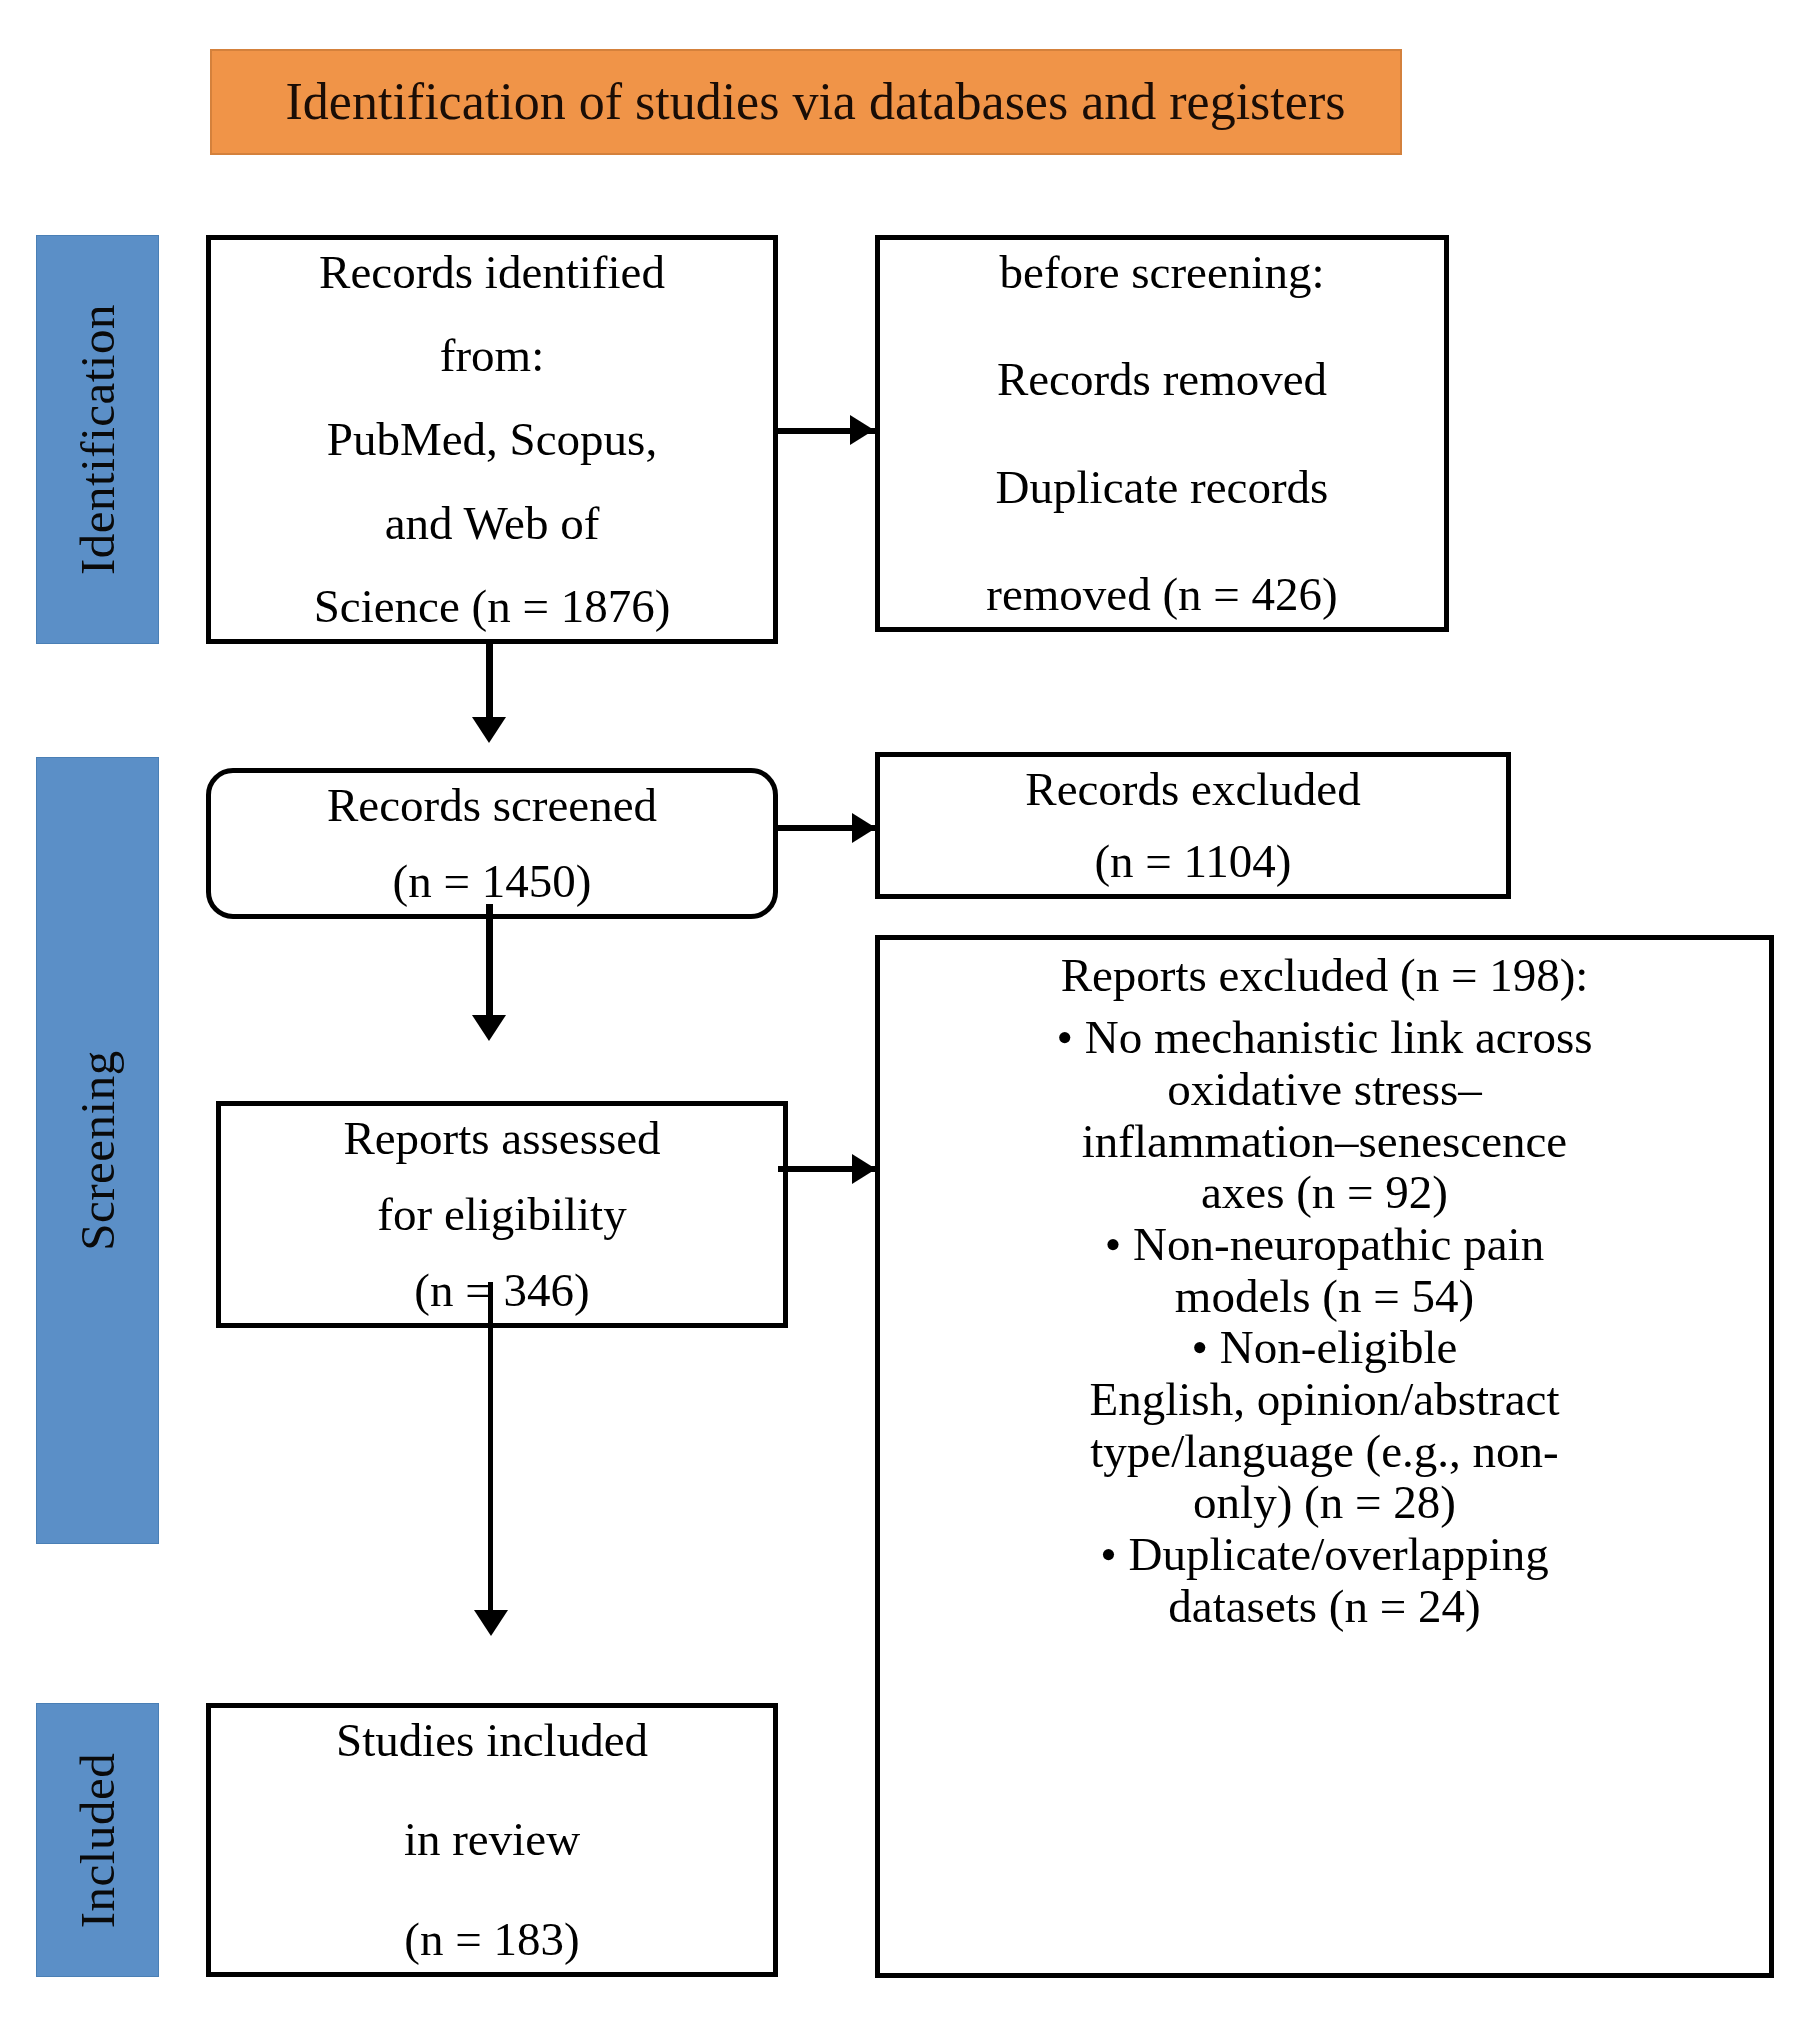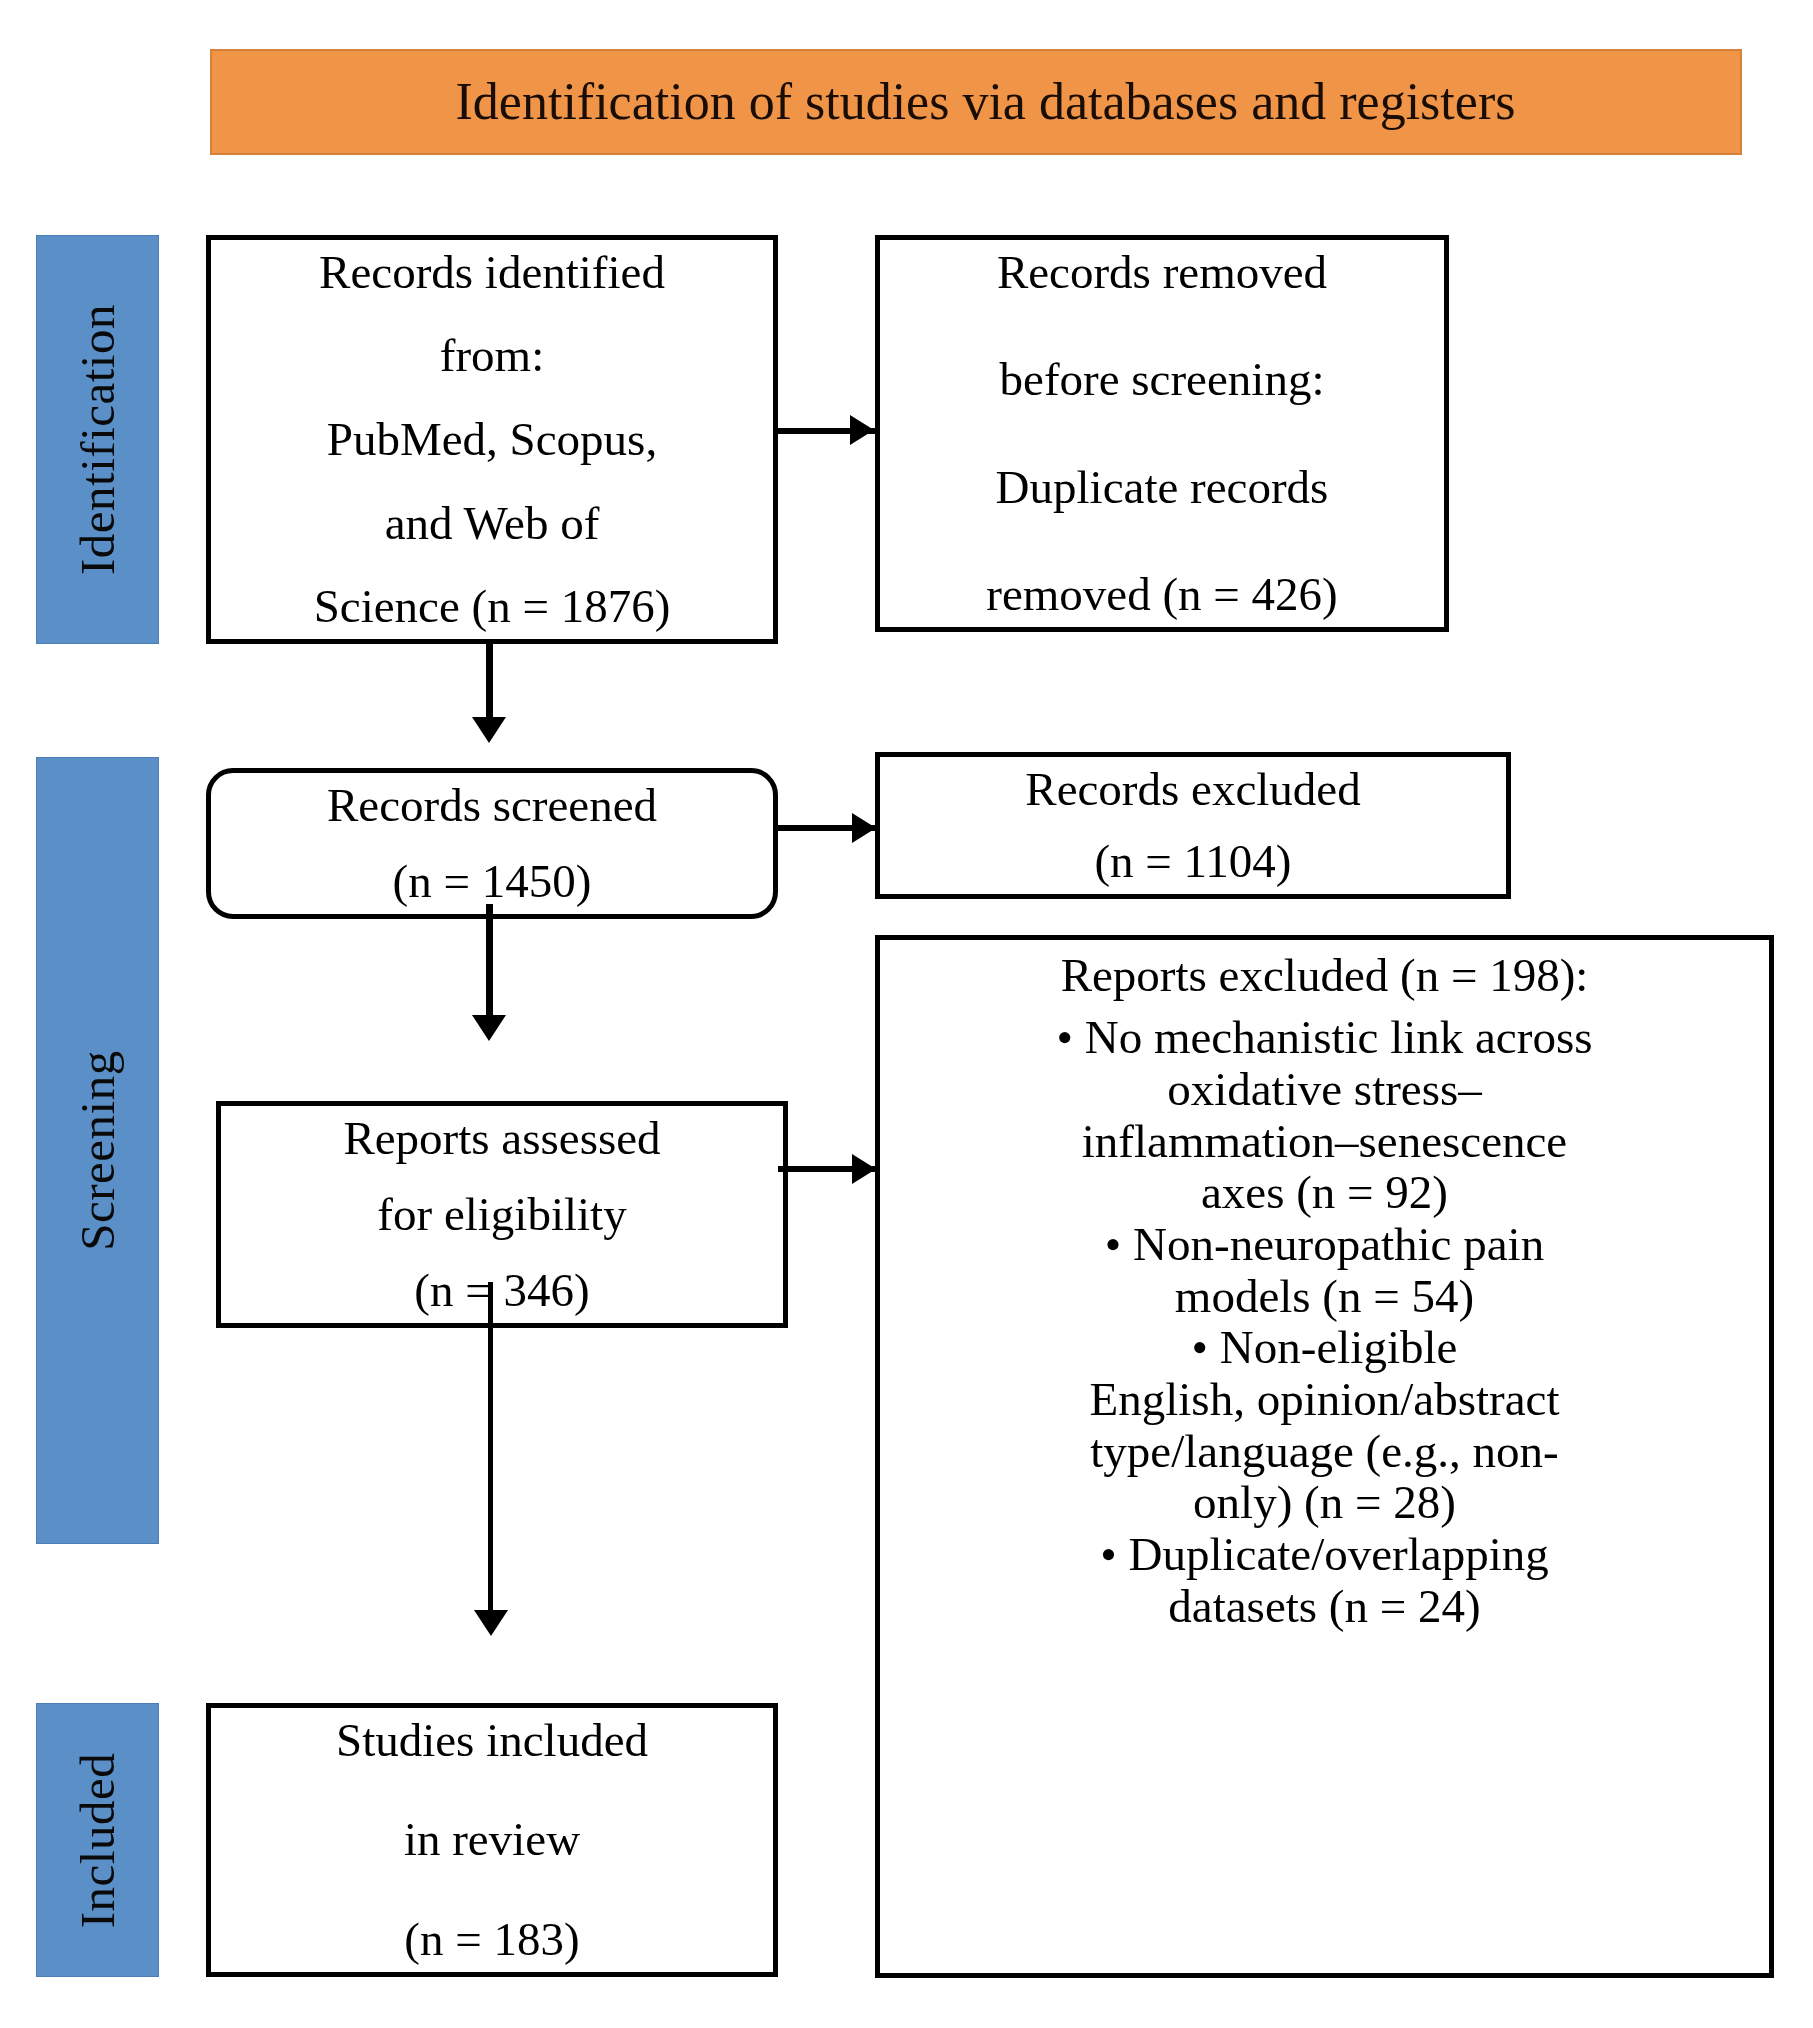--- a/index.html
+++ b/index.html
@@ -15,21 +15,21 @@
     font-family: "Liberation Serif", "DejaVu Serif", serif;
     color: #000000;
     overflow: hidden;
   }
 
   
   .banner {
     position: absolute;
     left: 210px;
     top: 49px;
-    width: 1532px;
+    width: 1192px;
     height: 106px;
     background: #F09448;
     border: 2.8px solid #D4813C;
     box-sizing: border-box;
     display: flex;
     align-items: center;
     justify-content: center;
     font-size: 52px;
     line-height: 1.05;
     color: #1a0d06;
@@ -158,22 +158,22 @@
 
   <div class="box" id="box-identified">
     <span class="ln">Records identified</span>
     <span class="ln">from:</span>
     <span class="ln">PubMed, Scopus,</span>
     <span class="ln">and Web of</span>
     <span class="ln">Science (n = 1876)</span>
   </div>
 
   <div class="box" id="box-removed">
+    <span class="ln">before screening:</span>
     <span class="ln">Records removed</span>
-    <span class="ln">before screening:</span>
     <span class="ln">Duplicate records</span>
     <span class="ln">removed  (n = 426)</span>
   </div>
 
   <div class="box" id="box-screened">
     <span class="ln">Records screened</span>
     <span class="ln">(n = 1450)</span>
   </div>
 
   <div class="box" id="box-rec-excluded">

